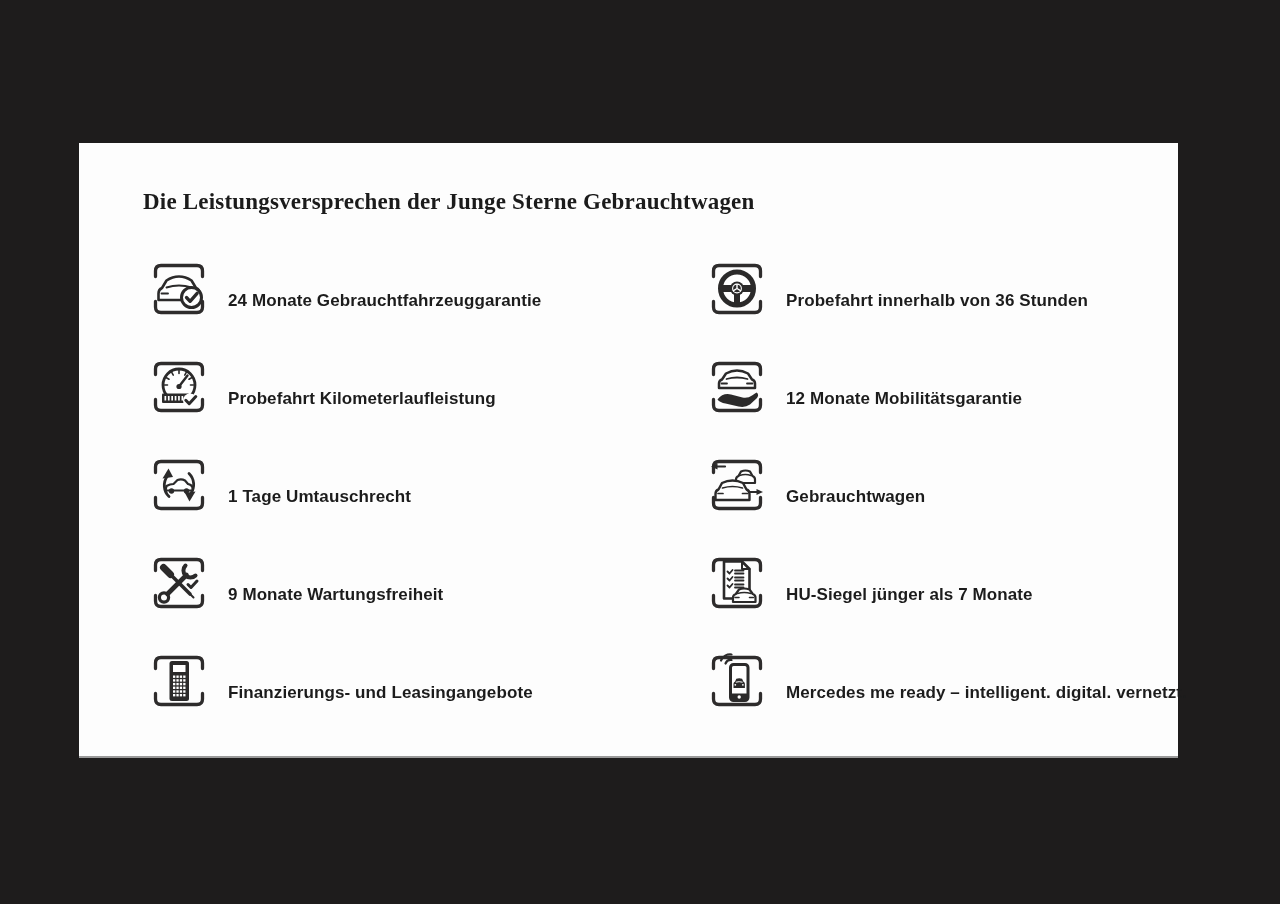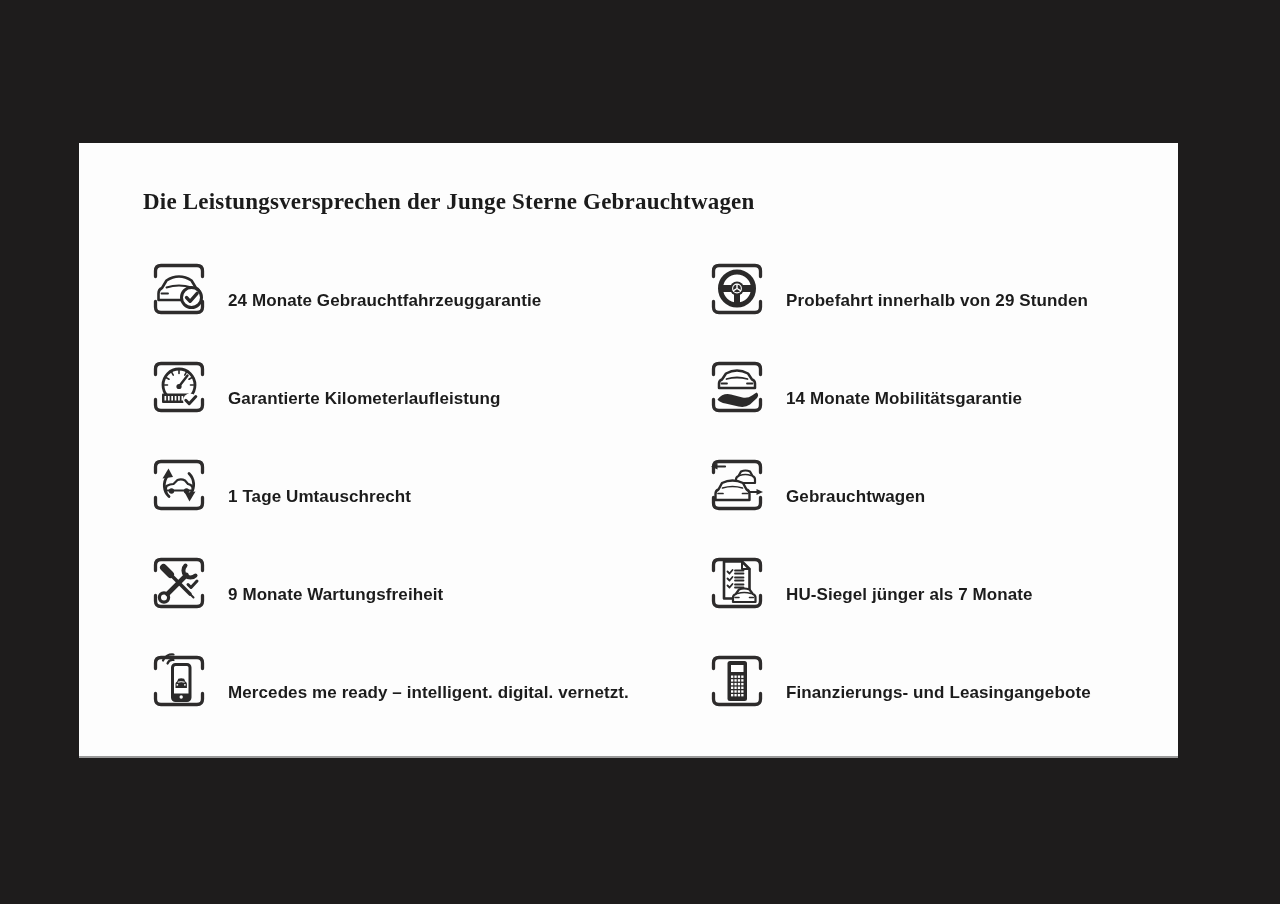--- a/index.html
+++ b/index.html
@@ -69,21 +69,21 @@
           <path class="fr" d="M9.5 20.5 V15 Q9.5 9.5 15 9.5 H51 Q56.5 9.5 56.5 15 V20.5"></path>
           <path class="fr" d="M9.5 45.5 V51 Q9.5 56.5 15 56.5 H51 Q56.5 56.5 56.5 51 V45.5"></path>
           <circle cx="33" cy="32.5" r="16.5" fill="#ffffff" stroke="#2b2a2a" stroke-width="5"></circle>
           <path stroke="#2b2a2a" stroke-width="7" d="M17 32.5 H49" fill="none"></path>
           <path stroke="#2b2a2a" stroke-width="6" d="M33 35 V48" fill="none"></path>
           <circle class="f" cx="33" cy="32.5" r="7"></circle>
           <circle cx="33" cy="32.5" r="4.4" fill="none" stroke="#ffffff" stroke-width="1.1"></circle>
           <path stroke="#ffffff" stroke-width="1.4" stroke-linecap="round" fill="none" d="M33 32.5 V28.4 M33 32.5 L29.5 34.7 M33 32.5 L36.5 34.7"></path>
         </svg>
       </span>
-      <span class="lbl">Probefahrt innerhalb von 29 Stunden</span>
+      <span class="lbl">Probefahrt innerhalb von 36 Stunden</span>
     </div>
 
     <div class="item">
       <span class="ic">
         <svg viewBox="0 0 66 66">
           <path class="fr" d="M9.5 20.5 V15 Q9.5 9.5 15 9.5 H51 Q56.5 9.5 56.5 15 V20.5"></path>
           <path class="fr" d="M9.5 45.5 V51 Q9.5 56.5 15 56.5 H51 Q56.5 56.5 56.5 51 V45.5"></path>
           <circle class="sf" cx="33" cy="31" r="16" stroke-width="2.8"></circle>
           <path class="s" stroke-width="1.6" d="M18.5 31 H21.5 M44.5 31 H47.5 M33 16.5 V19.5
             M20.4 23.75 L23 25.25 M25.75 18.45 L27.25 21.05
@@ -94,35 +94,35 @@
           <rect class="w" x="18.5" y="42" width="1.7" height="4.5"></rect>
           <rect class="w" x="21.9" y="42" width="1.7" height="4.5"></rect>
           <rect class="w" x="25.3" y="42" width="1.7" height="4.5"></rect>
           <rect class="w" x="28.7" y="42" width="1.7" height="4.5"></rect>
           <rect class="w" x="32.1" y="42" width="1.7" height="4.5"></rect>
           <rect class="w" x="35.5" y="42" width="1.7" height="4.5"></rect>
           <circle class="w" cx="44" cy="46.5" r="7"></circle>
           <path class="s" stroke-width="3" d="M39.8 46.3 l3.4 3.4 l6.6 -7.2"></path>
         </svg>
       </span>
-      <span class="lbl">Garantierte Kilometerlaufleistung</span>
+      <span class="lbl">Probefahrt Kilometerlaufleistung</span>
     </div>
 
     <div class="item">
       <span class="ic">
         <svg viewBox="0 0 66 66">
           <path class="fr" d="M9.5 20.5 V15 Q9.5 9.5 15 9.5 H51 Q56.5 9.5 56.5 15 V20.5"></path>
           <path class="fr" d="M9.5 45.5 V51 Q9.5 56.5 15 56.5 H51 Q56.5 56.5 56.5 51 V45.5"></path>
           <path class="sf" stroke-width="2.5" d="M15 34 V29.5 Q15 26.5 18 25.5 L22 19.5 Q27.5 16.5 33 16.5 Q38.5 16.5 44 19.5 L48 25.5 Q51 26.5 51 29.5 V34 Z"></path>
           <path class="s" stroke-width="1.8" d="M22.5 25 Q33 22 43.5 25"></path>
           <path class="s" stroke-width="1.8" d="M17.5 29.5 h5.5 M43 29.5 h5.5"></path>
           <path class="f" d="M13.5 45.5 Q19 38.5 27 40.5 L38.5 43.5 Q44 44.5 48 41.5 L52.5 38.5 Q55.5 40.5 53 44 L46 50.5 Q41 54 34.5 52.5 L21.5 49.5 Q16 48.5 13.5 45.5 Z"></path>
         </svg>
       </span>
-      <span class="lbl">14 Monate Mobilitätsgarantie</span>
+      <span class="lbl">12 Monate Mobilitätsgarantie</span>
     </div>
 
     <div class="item">
       <span class="ic">
         <svg viewBox="0 0 66 66">
           <path class="fr" d="M9.5 20.5 V15 Q9.5 9.5 15 9.5 H51 Q56.5 9.5 56.5 15 V20.5"></path>
           <path class="fr" d="M9.5 45.5 V51 Q9.5 56.5 15 56.5 H51 Q56.5 56.5 56.5 51 V45.5"></path>
           <path class="s" stroke-width="2.8" d="M23 44.5 A15.5 15.5 0 0 1 21.5 24"></path>
           <path class="f" d="M16.5 26.5 L22.5 16.5 L27 25 Z"></path>
           <path class="s" stroke-width="2.8" d="M43 21.5 A15.5 15.5 0 0 1 44.5 42"></path>
@@ -180,39 +180,20 @@
           <path class="s" stroke-width="2" d="M38 11.5 V19 H45.5"></path>
           <path class="s" stroke-width="1.8" d="M23.5 21.5 l2 2 l3 -3.5 M31 20.5 h8.5 M31 23.5 h8.5"></path>
           <path class="s" stroke-width="1.8" d="M23.5 28.5 l2 2 l3 -3.5 M31 27.5 h8.5 M31 30.5 h8.5"></path>
           <path class="s" stroke-width="1.8" d="M23.5 35.5 l2 2 l3 -3.5 M31 34.5 h8.5 M31 37.5 h8.5"></path>
           <path class="sf" stroke-width="2.2" d="M29 52 V47.5 Q29 44.8 31.8 44 L35 39.5 Q40 37.5 45.5 39.5 L48.8 44 Q51.5 44.8 51.5 47.5 V52 Z"></path>
           <path class="s" stroke-width="1.6" d="M33.5 43.5 Q40.2 41.5 47 43.5"></path>
           <path class="s" stroke-width="1.6" d="M31 47.5 h4 M45.5 47.5 h4"></path>
         </svg>
       </span>
       <span class="lbl">HU-Siegel jünger als 7 Monate</span>
-    </div>
-
-    <div class="item">
-      <span class="ic">
-        <svg viewBox="0 0 66 66">
-          <path class="fr" d="M9.5 20.5 V15 Q9.5 9.5 15 9.5 H51 Q56.5 9.5 56.5 15 V20.5"></path>
-          <path class="fr" d="M9.5 45.5 V51 Q9.5 56.5 15 56.5 H51 Q56.5 56.5 56.5 51 V45.5"></path>
-          <path class="s" stroke-width="2.2" d="M21.5 15.5 A5.5 5.5 0 0 1 27.5 12"></path>
-          <path class="s" stroke-width="2.2" d="M17 12.5 A10 10 0 0 1 27.5 6.5"></path>
-          <rect class="sf" stroke-width="3" x="26.5" y="16.5" width="17.5" height="36" rx="3"></rect>
-          <path class="f" d="M26.5 45.5 h17.5 v4 q0 3 -3 3 h-11.5 q-3 0 -3 -3 z"></path>
-          <circle class="w" cx="35.2" cy="49" r="1.7"></circle>
-          <path class="f" d="M29.5 40 v-4.2 q0 -1.8 1.6 -2.4 l1.2 -2.6 q2.9 -1.1 5.8 0 l1.2 2.6 q1.6 0.6 1.6 2.4 V40 Z"></path>
-          <path d="M31.8 34.2 q3.4 -1 6.8 0" stroke="#ffffff" stroke-width="1" fill="none"></path>
-          <circle class="w" cx="31.3" cy="36.8" r="0.9"></circle>
-          <circle class="w" cx="38.9" cy="36.8" r="0.9"></circle>
-        </svg>
-      </span>
-      <span class="lbl">Mercedes me ready – intelligent. digital. vernetzt.</span>
     </div>
 
     <div class="item">
       <span class="ic">
         <svg viewBox="0 0 66 66">
           <path class="fr" d="M9.5 20.5 V15 Q9.5 9.5 15 9.5 H51 Q56.5 9.5 56.5 15 V20.5"></path>
           <path class="fr" d="M9.5 45.5 V51 Q9.5 56.5 15 56.5 H51 Q56.5 56.5 56.5 51 V45.5"></path>
           <rect class="f" x="23.5" y="13" width="19.5" height="40" rx="2.5"></rect>
           <rect class="w" x="27" y="17" width="12.5" height="7"></rect>
           <g class="w">
@@ -239,14 +220,33 @@
             <rect x="27" y="46" width="2.3" height="2.4"></rect>
               <rect x="30.4" y="46" width="2.3" height="2.4"></rect>
               <rect x="33.8" y="46" width="2.3" height="2.4"></rect>
               <rect x="37.2" y="46" width="2.3" height="2.4"></rect>
           </g>
         </svg>
       </span>
       <span class="lbl">Finanzierungs- und Leasingangebote</span>
     </div>
 
+    <div class="item">
+      <span class="ic">
+        <svg viewBox="0 0 66 66">
+          <path class="fr" d="M9.5 20.5 V15 Q9.5 9.5 15 9.5 H51 Q56.5 9.5 56.5 15 V20.5"></path>
+          <path class="fr" d="M9.5 45.5 V51 Q9.5 56.5 15 56.5 H51 Q56.5 56.5 56.5 51 V45.5"></path>
+          <path class="s" stroke-width="2.2" d="M21.5 15.5 A5.5 5.5 0 0 1 27.5 12"></path>
+          <path class="s" stroke-width="2.2" d="M17 12.5 A10 10 0 0 1 27.5 6.5"></path>
+          <rect class="sf" stroke-width="3" x="26.5" y="16.5" width="17.5" height="36" rx="3"></rect>
+          <path class="f" d="M26.5 45.5 h17.5 v4 q0 3 -3 3 h-11.5 q-3 0 -3 -3 z"></path>
+          <circle class="w" cx="35.2" cy="49" r="1.7"></circle>
+          <path class="f" d="M29.5 40 v-4.2 q0 -1.8 1.6 -2.4 l1.2 -2.6 q2.9 -1.1 5.8 0 l1.2 2.6 q1.6 0.6 1.6 2.4 V40 Z"></path>
+          <path d="M31.8 34.2 q3.4 -1 6.8 0" stroke="#ffffff" stroke-width="1" fill="none"></path>
+          <circle class="w" cx="31.3" cy="36.8" r="0.9"></circle>
+          <circle class="w" cx="38.9" cy="36.8" r="0.9"></circle>
+        </svg>
+      </span>
+      <span class="lbl">Mercedes me ready – intelligent. digital. vernetzt.</span>
+    </div>
+
   </div>
 </div>
 
 </body></html>

